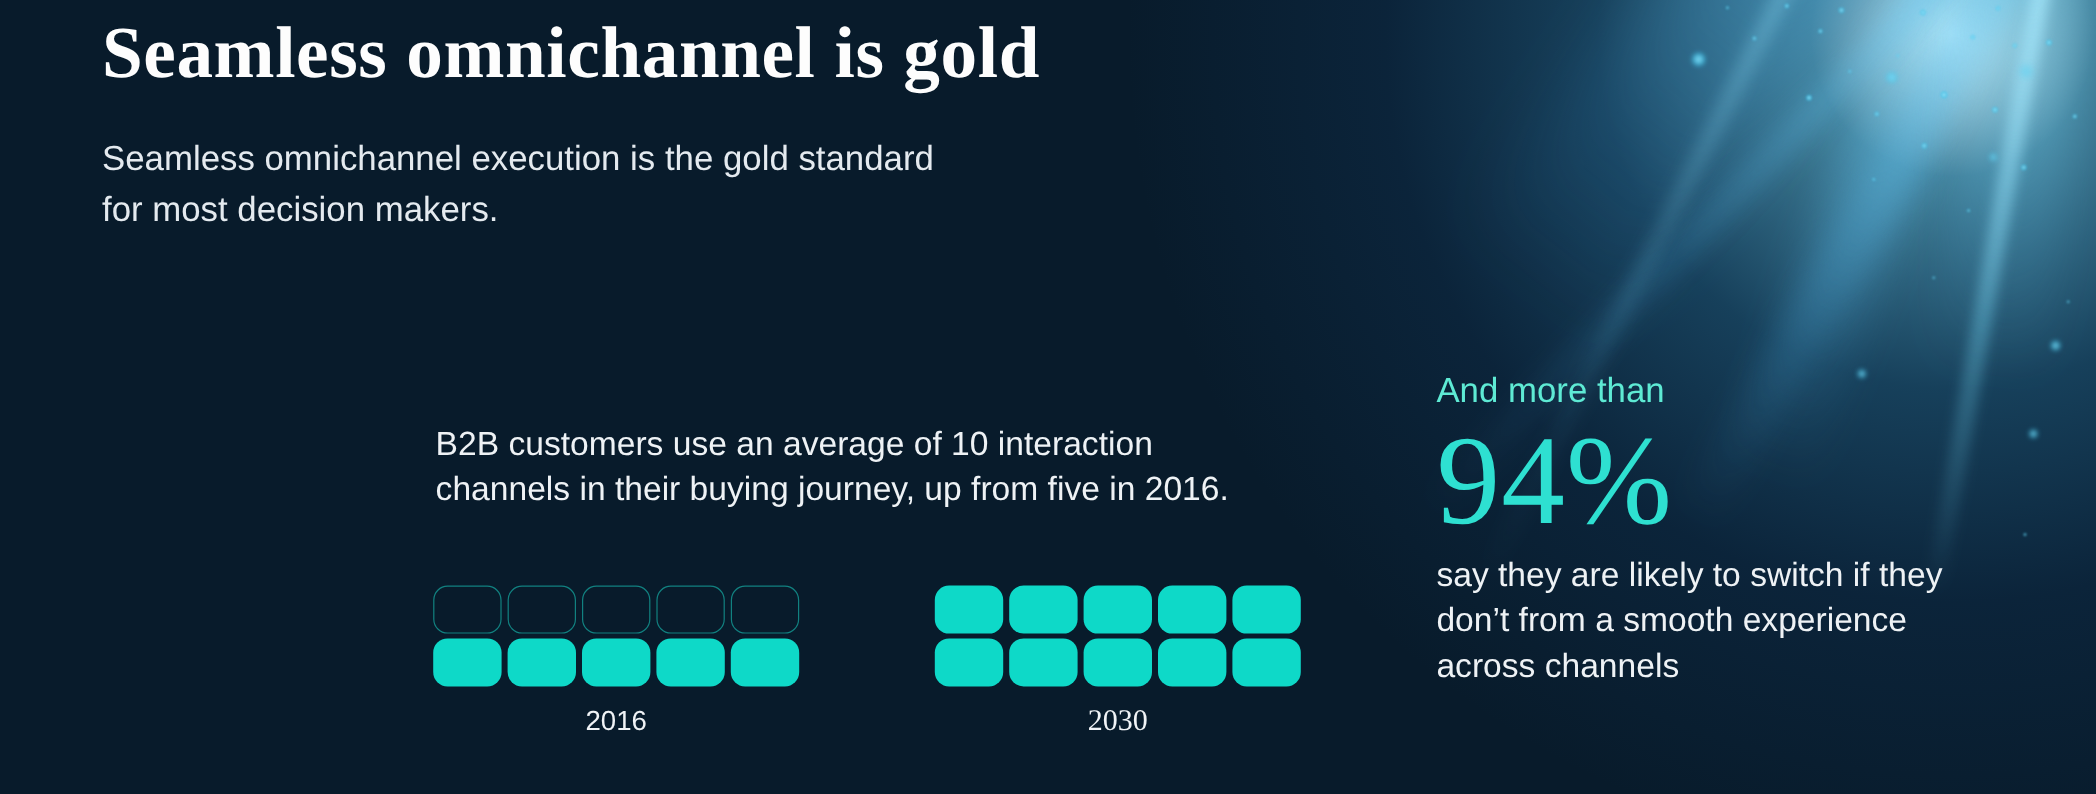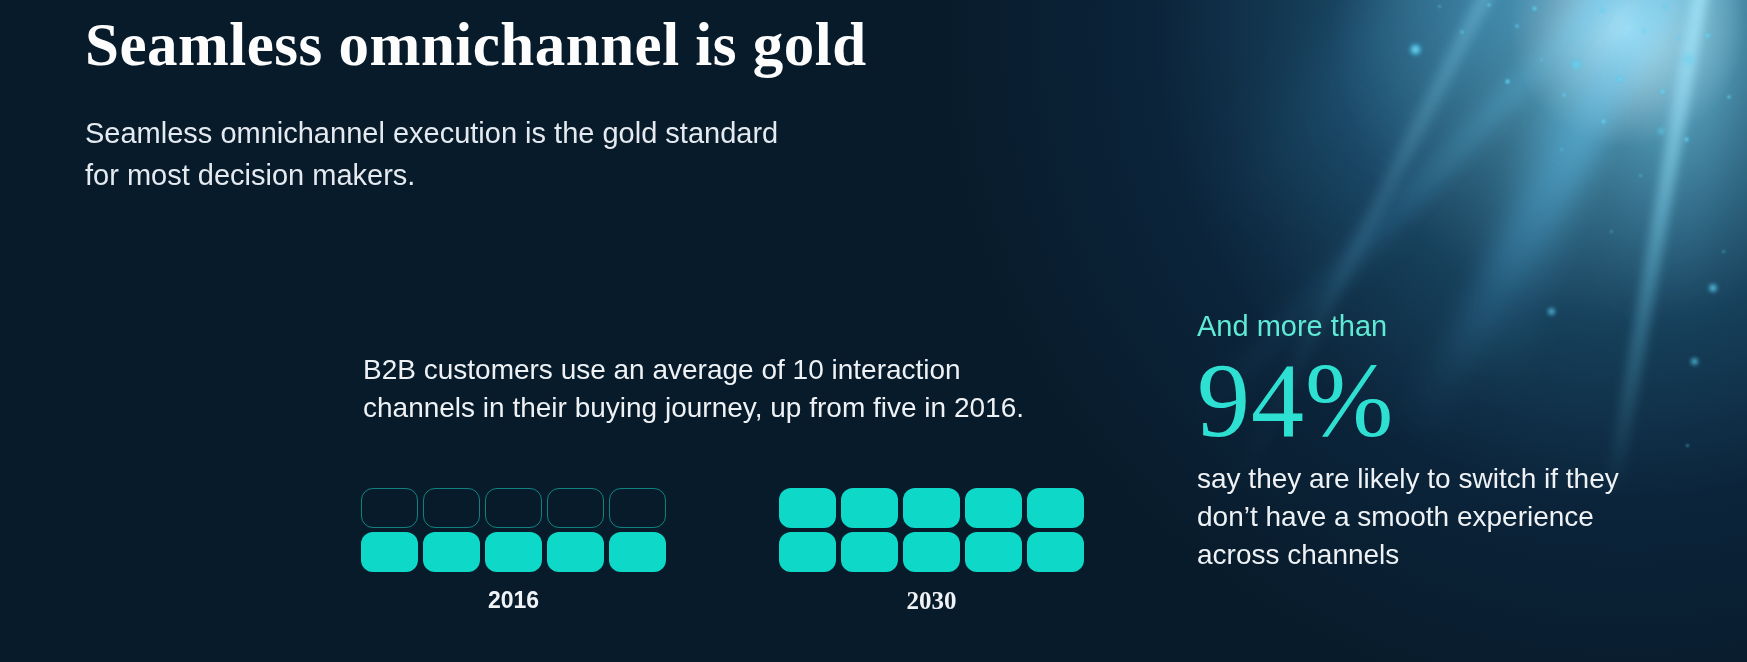--- a/index.html
+++ b/index.html
@@ -57,21 +57,21 @@
   .chart{position:absolute;left:361px;top:304px;margin-top:47px;}
   .chart-desc{margin:0 0 0 2px;font-size:28px;line-height:38px;color:#eef2f5;white-space:pre-line;}
   .waffle-row{display:flex;gap:113px;margin-top:61px;}
   .waffle-grid{
     display:grid;grid-template-columns:repeat(5,57px);grid-auto-rows:40px;
     column-gap:5px;row-gap:4px;
   }
   .cell{display:block;border-radius:12px;box-sizing:border-box;}
   .cell.filled{background:var(--teal,#0ed9c8);}
   .cell.empty{border:1.5px solid var(--teal-outline,rgba(25,214,198,0.55));background:transparent;}
-  .waffle-group{margin:0;font-weight:bold;}
+  .waffle-group{margin:0;}
   .waffle-label{display:block;text-align:center;margin-top:15px;color:#f0f3f6;}
   .waffle-label.sans{font-size:23px;font-family:"Liberation Sans",sans-serif;}
   .waffle-label.serif{font-size:25px;font-family:"Liberation Serif",serif;}
   
   .stat{position:absolute;left:1197px;top:306px;width:440px;}
   .stat-lead{margin:0;font-size:29px;line-height:40px;color:#5eead4;}
   .stat-value{
     margin-top:6px;font-family:"Liberation Serif",serif;font-weight:400;
     font-size:106px;line-height:0.92;color:var(--stat,#2ee0d1);letter-spacing:1px;
   }
@@ -164,17 +164,17 @@
           </div>
         <figcaption class="waffle-label serif">2030</figcaption>
       </figure>
     </div>
   </section>
 
   <aside class="stat">
     <p class="stat-lead">And more than</p>
     <div class="stat-value">94%</div>
     <p class="stat-caption">say they are likely to switch if they
-don’t have a smooth experience
+don’t from a smooth experience
 across channels</p>
   </aside>
 
 </div>
 
 </body></html>

